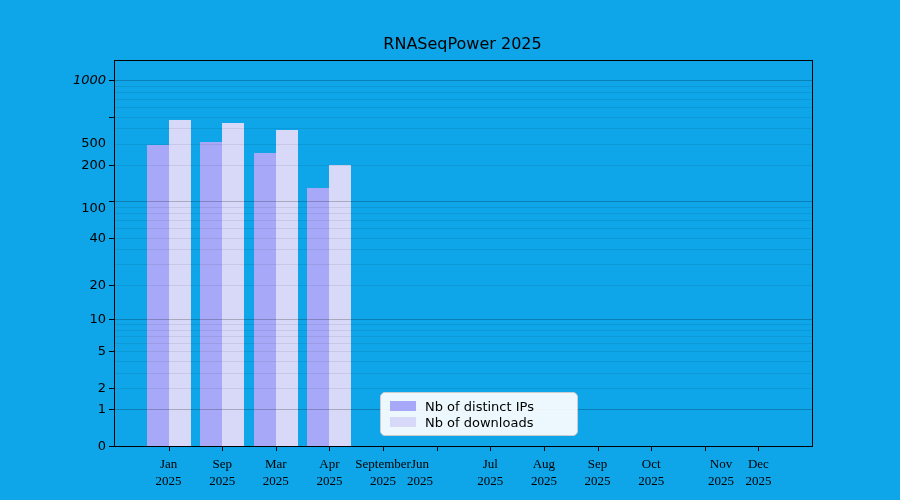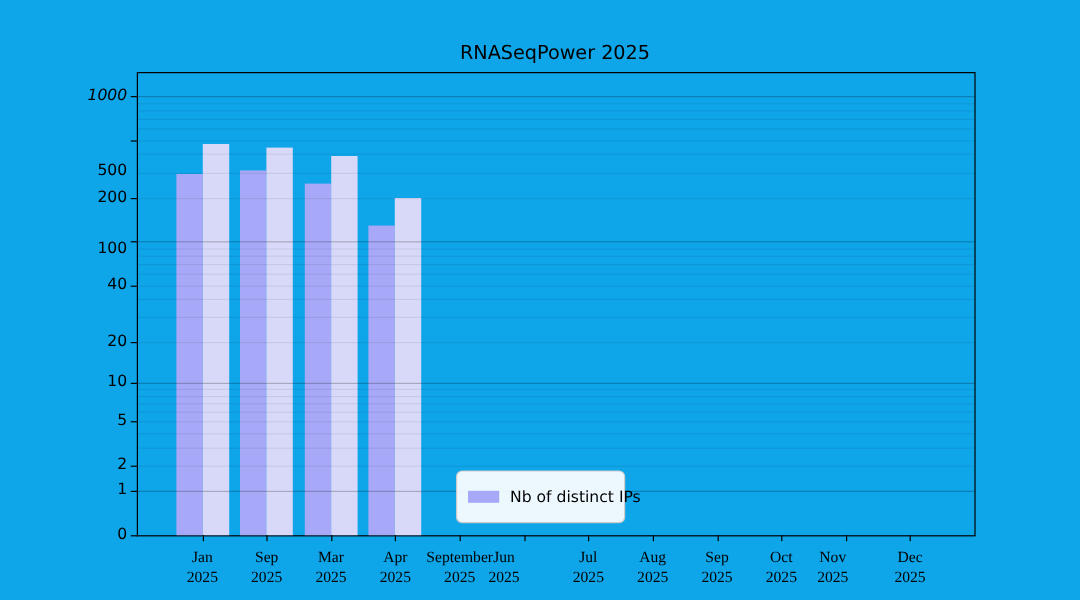--- a/index.html
+++ b/index.html
@@ -29,40 +29,44 @@
   }
   .xtick-mark {
     position:absolute; top:100%; width:1px; height:5px; background:#000; z-index:2;
   }
   .xtick-label {
     position:absolute; top:calc(100% + 9px); width:70px; text-align:center;
     font-size:13px; line-height:17px; z-index:2;
   }
   .xtick-label span { display:block;font-family:Liberation Serif, serif; }
   .legend {
-    position:absolute; left:265px; top:331px; width:141px; height:44px;
+    position:absolute; left:265px; top:331px; width:198px; height:44px;
     box-sizing:border-box; background:rgba(255,255,255,0.92);
     border:1px solid #cccccc; border-radius:5px; padding:5px 9px;
     display:flex; flex-direction:column; justify-content:space-around;
     font-size:13px; z-index:3;
   }
   .legend-row { display:flex; align-items:center; gap:9px; }
   .swatch { display:inline-block; width:26px; height:10px; flex:0 0 26px; }
   .legend-label { white-space:nowrap; }
 </style>
 </head>
 <body>
 
 <div class="figure">
   <div class="title">RNASeqPower 2025</div>
   <div class="plot">
     <div class="legend">
       <div class="legend-row">
         <span class="swatch" style="background: rgb(168, 168, 248);"></span>
         <span class="legend-label">Nb of distinct IPs</span>
+      </div>
+      <div class="legend-row">
+        <span class="swatch" style="background: rgb(216, 216, 248);"></span>
+        <span class="legend-label">Nb of downloads</span>
       </div>
     </div>
   <div class="bar" style="left: 31.6154px; top: 84.3957px; height: 300.604px; background: rgb(168, 168, 248);"></div>
       <div class="bar" style="left: 85.2308px; top: 80.8738px; height: 304.126px; background: rgb(168, 168, 248);"></div>
       <div class="bar" style="left: 138.846px; top: 92.2307px; height: 292.769px; background: rgb(168, 168, 248);"></div>
       <div class="bar" style="left: 192.462px; top: 126.685px; height: 258.315px; background: rgb(168, 168, 248);"></div>
       <div class="bar" style="left: 53.6154px; top: 58.8813px; height: 326.119px; background: rgb(216, 216, 248);"></div>
       <div class="bar" style="left: 107.231px; top: 62.3685px; height: 322.632px; background: rgb(216, 216, 248);"></div>
       <div class="bar" style="left: 160.846px; top: 68.7446px; height: 316.255px; background: rgb(216, 216, 248);"></div>
       <div class="bar" style="left: 214.462px; top: 104.001px; height: 280.999px; background: rgb(216, 216, 248);"></div>
@@ -160,21 +164,21 @@
       <div class="xtick-label" style="left: 447.538px;">
         <span>Sep</span>
         <span>2025</span>
       </div>
       <div class="xtick-mark" style="left: 536.154px;"></div>
       <div class="xtick-label" style="left: 501.154px;">
         <span>Oct</span>
         <span>2025</span>
       </div>
       <div class="xtick-mark" style="left: 589.769px;"></div>
-      <div class="xtick-label" style="left: 544px;">
+      <div class="xtick-label" style="left: 571px;">
         <span>Nov</span>
         <span>2025</span>
       </div>
       <div class="xtick-mark" style="left: 643.385px;"></div>
       <div class="xtick-label" style="left: 608.385px;">
         <span>Dec</span>
         <span>2025</span>
       </div>
     </div>
 </div>

